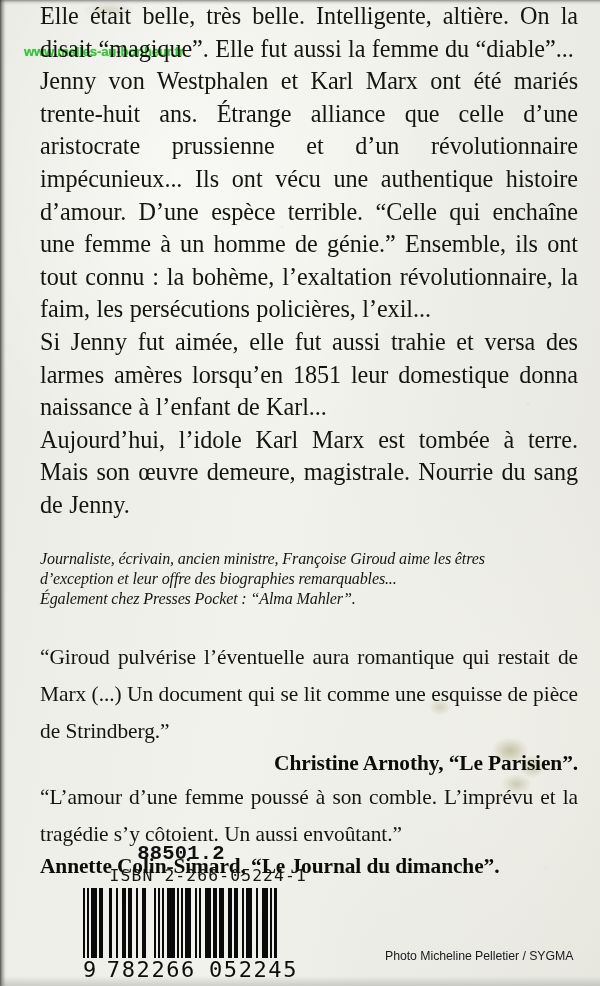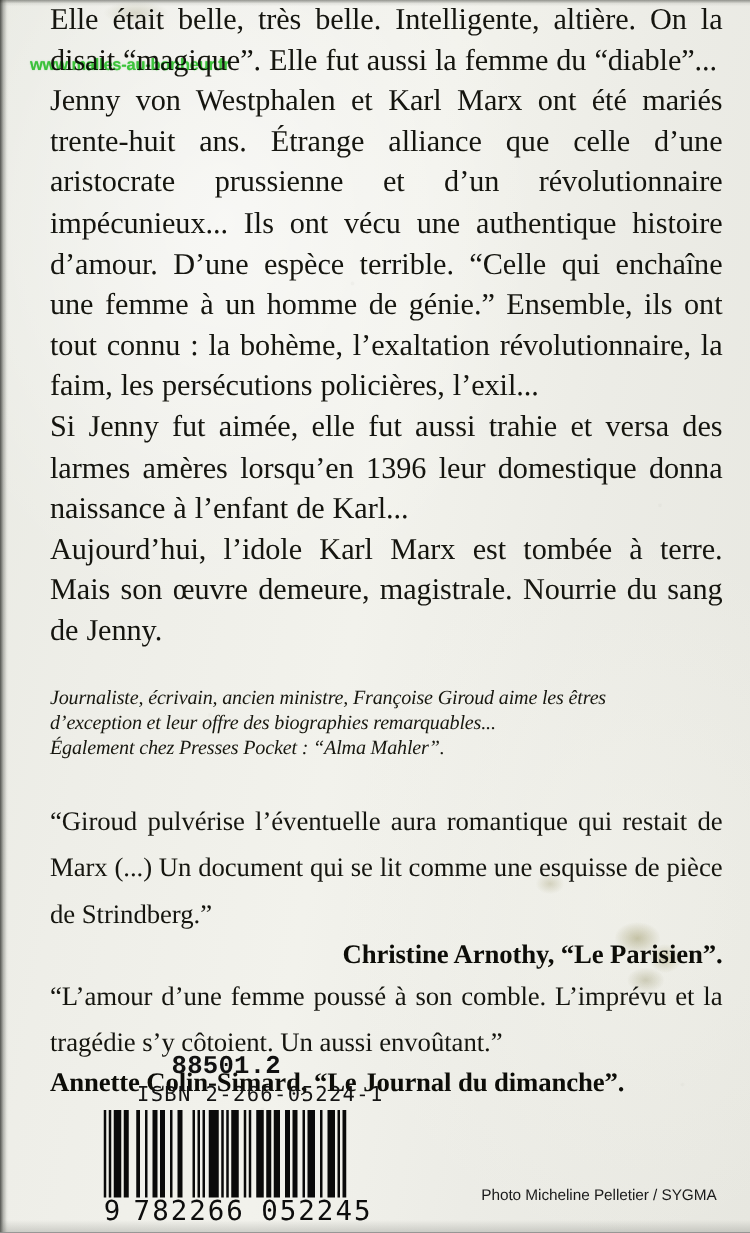--- a/index.html
+++ b/index.html
@@ -270,21 +270,21 @@
   <div class="edge-top"></div>
   <div class="edge-left"></div>
   <div class="edge-bottom"></div>
 
   <div class="watermark">www.malles-au-bonheur.fr</div>
 
   <div class="content">
 
     <p class="blurb first">Elle était belle, très belle. Intelligente, altière. On la disait “magique”. Elle fut aussi la femme du “diable”...</p>
     <p class="blurb">Jenny von Westphalen et Karl Marx ont été mariés trente-huit ans. Étrange alliance que celle d’une aristocrate prussienne et d’un révolutionnaire impécunieux... Ils ont vécu une authentique histoire d’amour. D’une espèce terrible. “Celle qui enchaîne une femme à un homme de génie.” Ensemble, ils ont tout connu : la bohème, l’exaltation révolutionnaire, la faim, les persécutions policières, l’exil...</p>
-    <p class="blurb">Si Jenny fut aimée, elle fut aussi trahie et versa des larmes amères lorsqu’en 1396 leur domestique donna naissance à l’enfant de Karl...</p>
+    <p class="blurb">Si Jenny fut aimée, elle fut aussi trahie et versa des larmes amères lorsqu’en 1851 leur domestique donna naissance à l’enfant de Karl...</p>
     <p class="blurb">Aujourd’hui, l’idole Karl Marx est tombée à terre. Mais son œuvre demeure, magistrale. Nourrie du sang de Jenny.</p>
 
     <div class="credits">
       <div>Journaliste, écrivain, ancien ministre, Françoise Giroud aime les êtres</div>
       <div>d’exception et leur offre des biographies remarquables...</div>
       <div>Également chez Presses Pocket : “Alma Mahler”.</div>
     </div>
 
     <div class="press">
       <p class="press-quote">“Giroud pulvérise l’éventuelle aura romantique qui restait de Marx (...) Un document qui se lit comme une esquisse de pièce de Strindberg.”</p>

